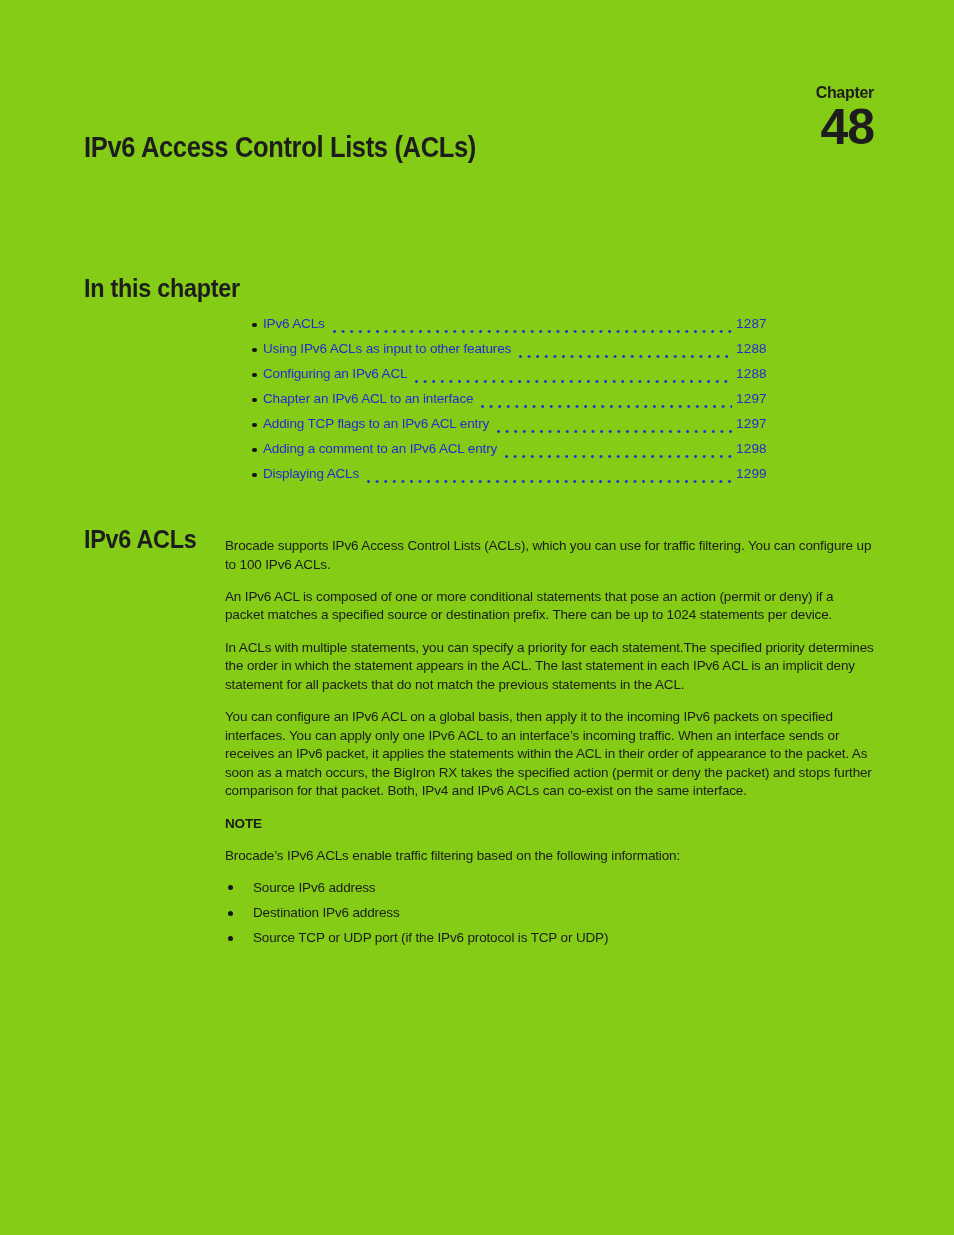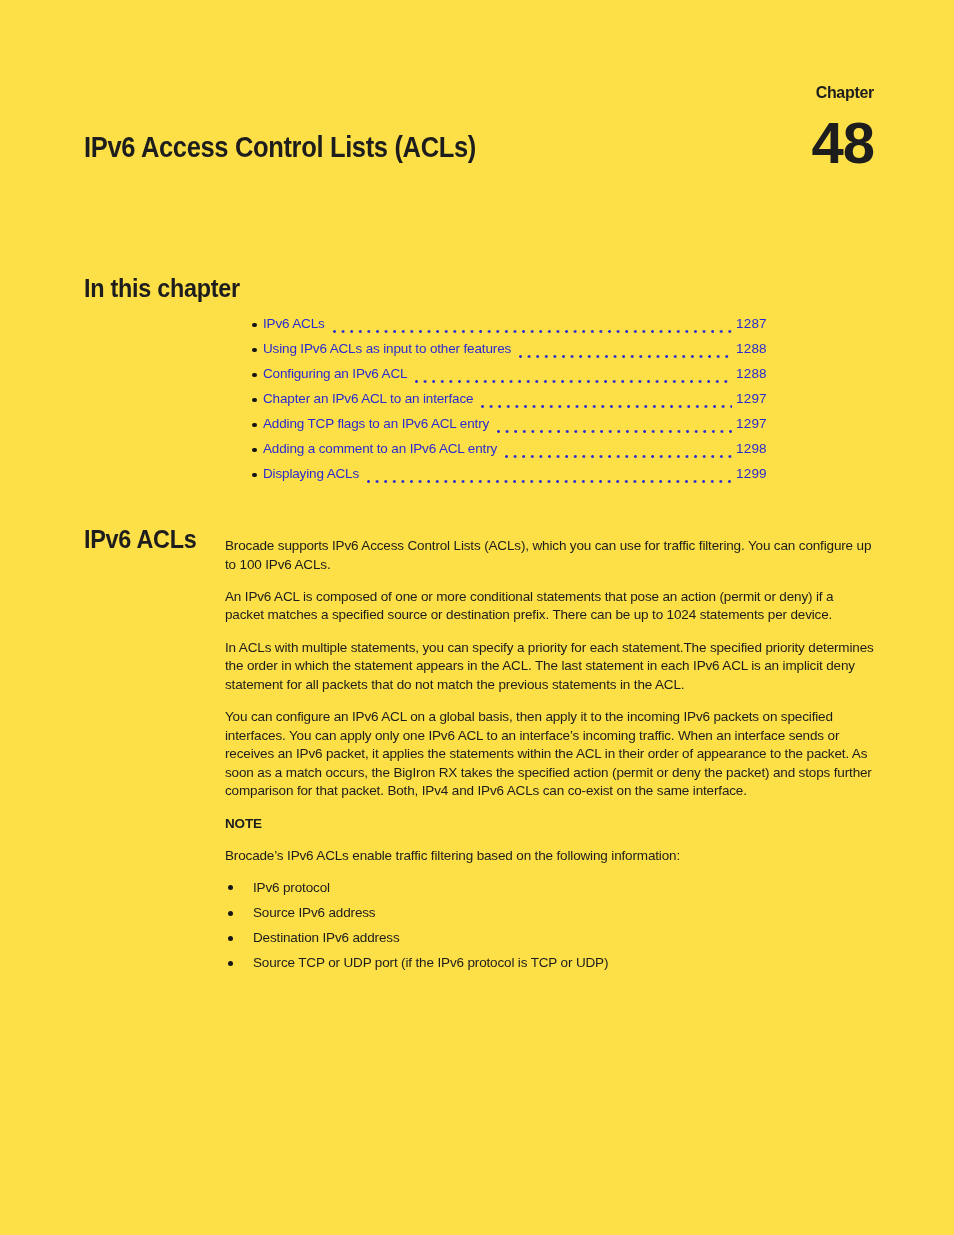--- a/index.html
+++ b/index.html
@@ -1,29 +1,29 @@
 <!DOCTYPE html>
 <html><head>
 <meta charset="utf-8">
 <style>
   html, body { margin: 0; padding: 0; background: #ffffff; }
   .page {
     position: relative;
     width: 954px;
     height: 1235px;
-    background: #fde047;
+    background: #84cc16;
     font-family: "Liberation Sans", sans-serif;
     color: #1d1d1d;
     overflow: hidden;
   }
 
   
   .chapter-block { position: absolute; top: 84px; right: 80px; text-align: right; }
   .chapter-label { font-size: 16px; font-weight: bold; line-height: 18px; letter-spacing: -0.3px; }
-  .chapter-number { font-size: 58px; font-weight: bold; line-height: 1; margin-top: 12px; letter-spacing: -1px; }
+  .chapter-number { font-size: 50px; font-weight: bold; line-height: 1; letter-spacing: -1px; }
 
   
   .page-title {
     position: absolute; left: 84px; top: 128px;
     font-size: 29px; font-weight: bold; line-height: 38px;
     letter-spacing: -0.4px; white-space: nowrap;
     transform: scaleX(0.88); transform-origin: 0 50%;
   }
   .h2 {
     position: absolute; left: 84px;
@@ -126,24 +126,20 @@
 
     <div class="note">
       <div class="note-label">NOTE</div>
     </div>
 
     <p>Brocade’s IPv6 ACLs enable traffic filtering based on the following information:</p>
 
     <ul class="blist">
       <li class="bl-row">
         <span class="bl-dot"></span>
-        <span class="bl-text">IPv6 protocol</span>
-      </li>
-      <li class="bl-row">
-        <span class="bl-dot"></span>
         <span class="bl-text">Source IPv6 address</span>
       </li>
       <li class="bl-row">
         <span class="bl-dot"></span>
         <span class="bl-text">Destination IPv6 address</span>
       </li>
       <li class="bl-row">
         <span class="bl-dot"></span>
         <span class="bl-text">Source TCP or UDP port (if the IPv6 protocol is TCP or UDP)</span>
       </li>

